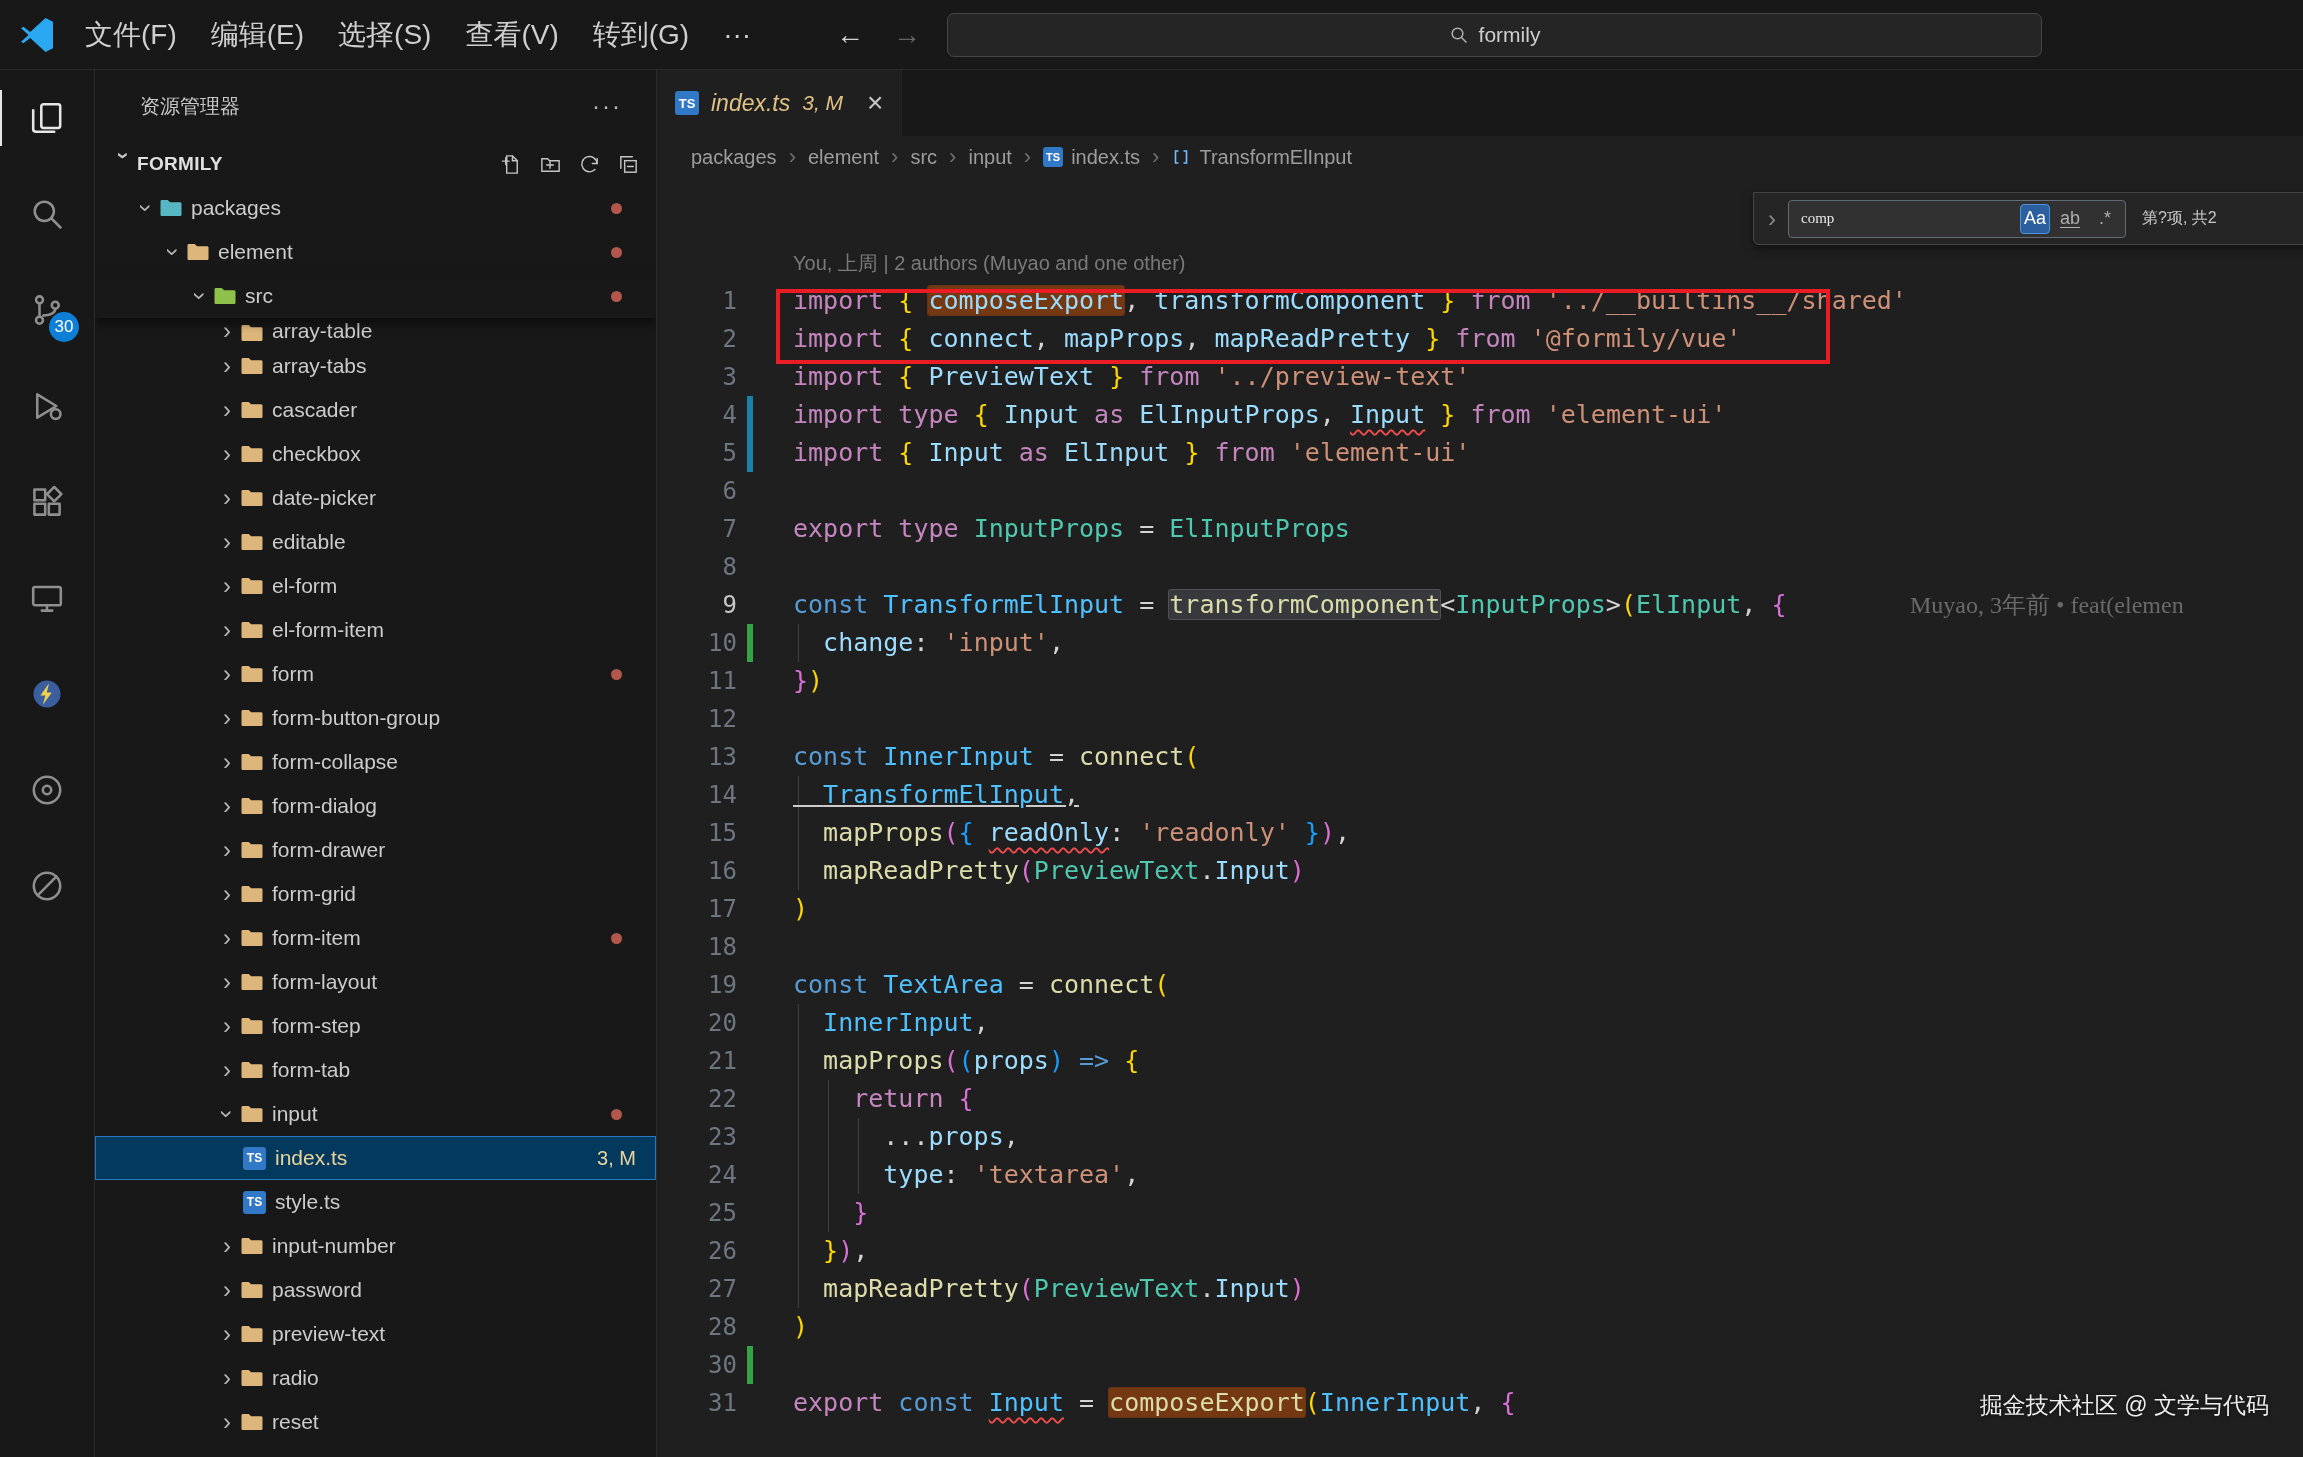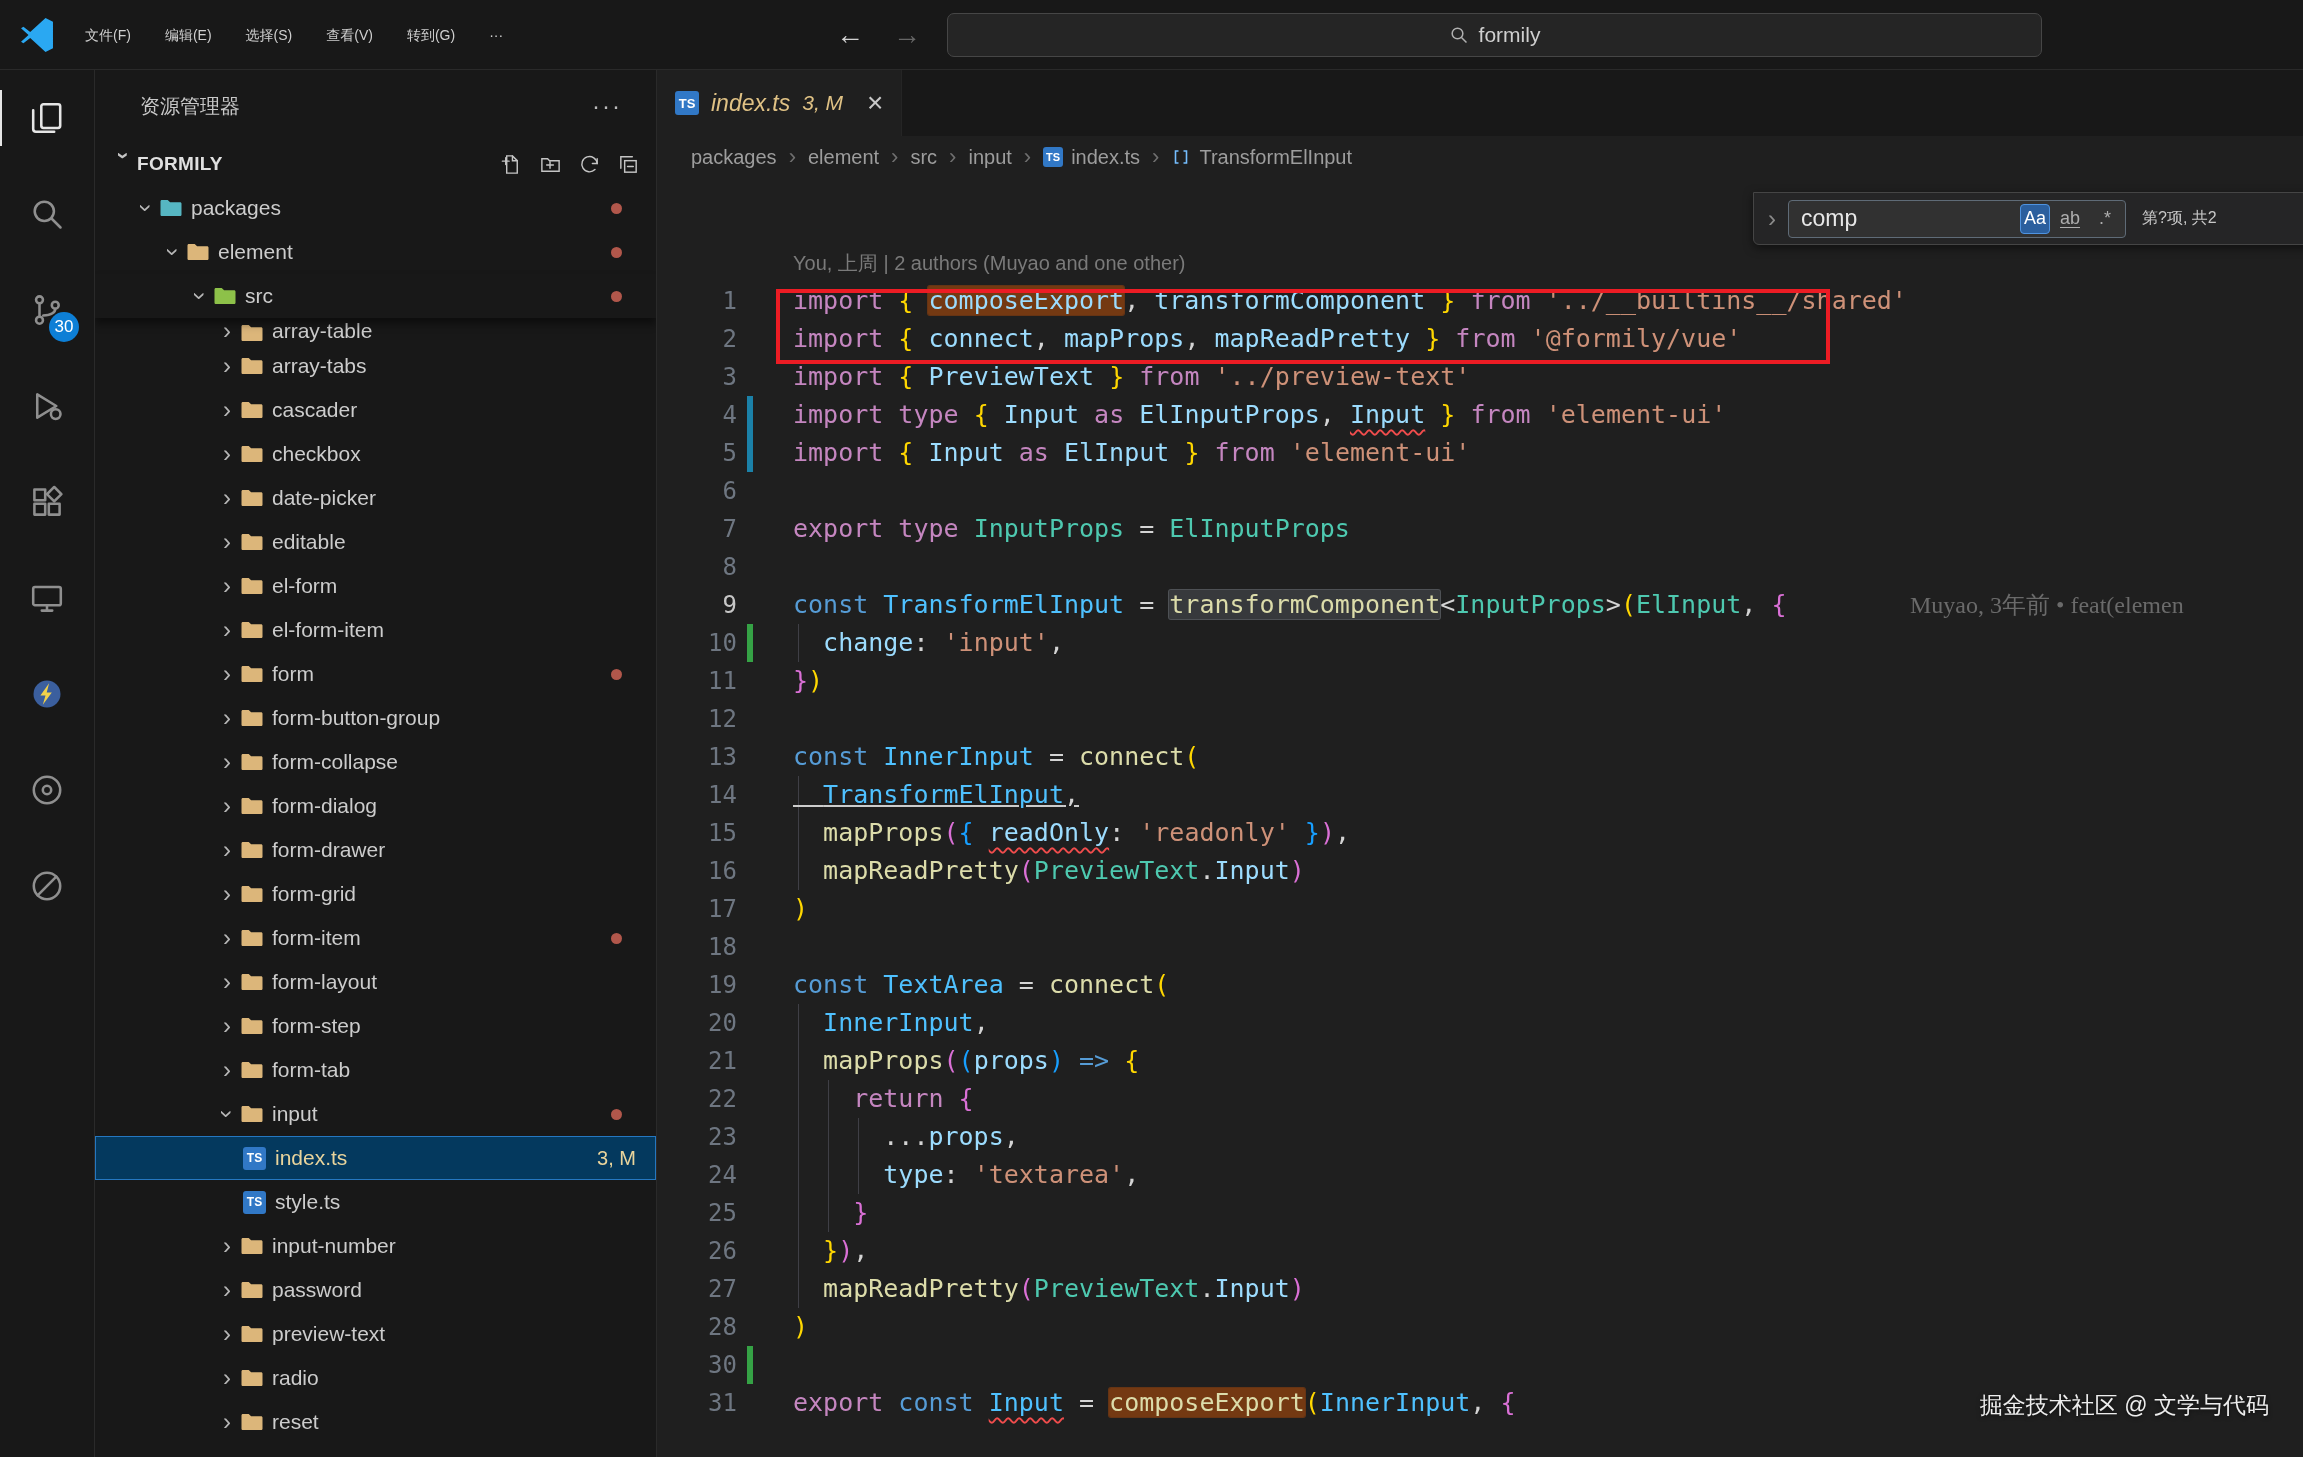--- a/index.html
+++ b/index.html
@@ -3,21 +3,21 @@
 <meta charset="utf-8">
 <style>
 *{margin:0;padding:0;box-sizing:border-box}
 html,body{width:2303px;height:1457px;overflow:hidden;background:#1f1f1f}
 .root{position:relative;width:2303px;height:1457px;overflow:hidden;font-family:"Liberation Sans",sans-serif;color:#ccc;-webkit-font-smoothing:antialiased}
 
 
 .titlebar{position:relative;height:70px;background:#181818;border-bottom:1px solid #2a2a2a;display:flex;align-items:center}
 .vslogo{margin-left:20px;flex:0 0 auto;display:flex}
 .menu-bar{display:flex;margin-left:14px}
-.menu-item{padding:0 17px;font-size:14px;color:#cfcfcf;line-height:70px;cursor:default}
+.menu-item{padding:0 17px;font-size:28px;color:#cfcfcf;line-height:70px;cursor:default}
 .nav-arrow{position:absolute;top:0;line-height:70px;font-size:28px}
 .nav-back{left:836px;color:#d2d2d2}
 .nav-fwd{left:893px;color:#666}
 .cmd-center{position:absolute;left:947px;top:13px;width:1095px;height:44px;background:#252525;border:1px solid #464646;border-radius:7px;display:flex;align-items:center;justify-content:center;gap:10px}
 .cmd-center svg{stroke:#b0b0b0;fill:none;stroke-width:1.8}
 .cmd-text{font-size:21px;color:#cfcfcf}
 
 
 .main{display:flex;height:1387px}
 
@@ -87,21 +87,21 @@
 .d-wh{background:rgba(140,152,165,.22);border-radius:2px;box-shadow:0 0 0 1px rgba(165,175,185,.35)}
 .d-err{text-decoration:underline;text-decoration-style:wavy;text-decoration-color:#f14c4c;text-decoration-thickness:2px;text-underline-offset:6px}
 
 
 .anno-rect{position:absolute;left:119px;top:111px;width:1054px;height:75px;border:4px solid #ec1c24;z-index:5;pointer-events:none}
 
 
 .find{position:absolute;top:14px;right:-70px;width:620px;height:53px;background:#252526;border:1px solid #454545;border-bottom-left-radius:6px;box-shadow:0 3px 10px rgba(0,0,0,.5);display:flex;align-items:center;padding:0 14px;z-index:6}
 .find-chev{font-size:24px;color:#8a8a8a;margin-right:12px}
 .find-input{width:338px;height:38px;background:#313131;border:1px solid #5f6b77;border-radius:4px;display:flex;align-items:center;padding-left:12px}
-.find-text{flex:1;font-size:23px;color:#e8e8e8;font-family:Liberation Sans, sans-serif}
+.find-text{flex:1;font-size:15px;color:#e8e8e8;font-family:Liberation Serif, serif}
 .find-opts{display:flex;gap:5px;margin-right:5px}
 .fopt{width:30px;height:30px;border-radius:4px;display:grid;place-items:center;font-size:18px;color:#aeaeae}
 .fopt.active{background:#2b5f9e;border:1px solid #4f93e0;color:#fff}
 .fopt.word{text-decoration:underline;text-underline-offset:3px}
 .find-count{margin-left:16px;font-size:16px;color:#c8c8c8;white-space:nowrap}
 
 
 .watermark{position:absolute;right:34px;bottom:36px;font-size:23px;color:#ededed;text-shadow:0 1px 4px rgba(0,0,0,.6);z-index:4}
 </style>
 </head>

